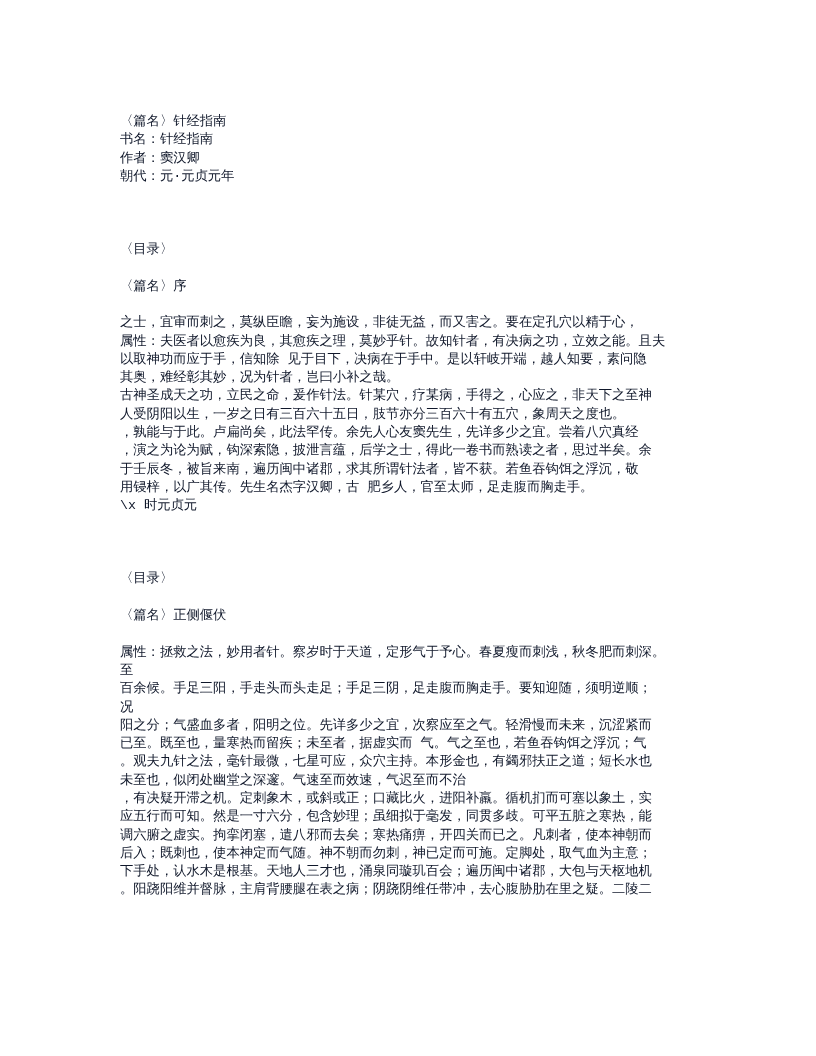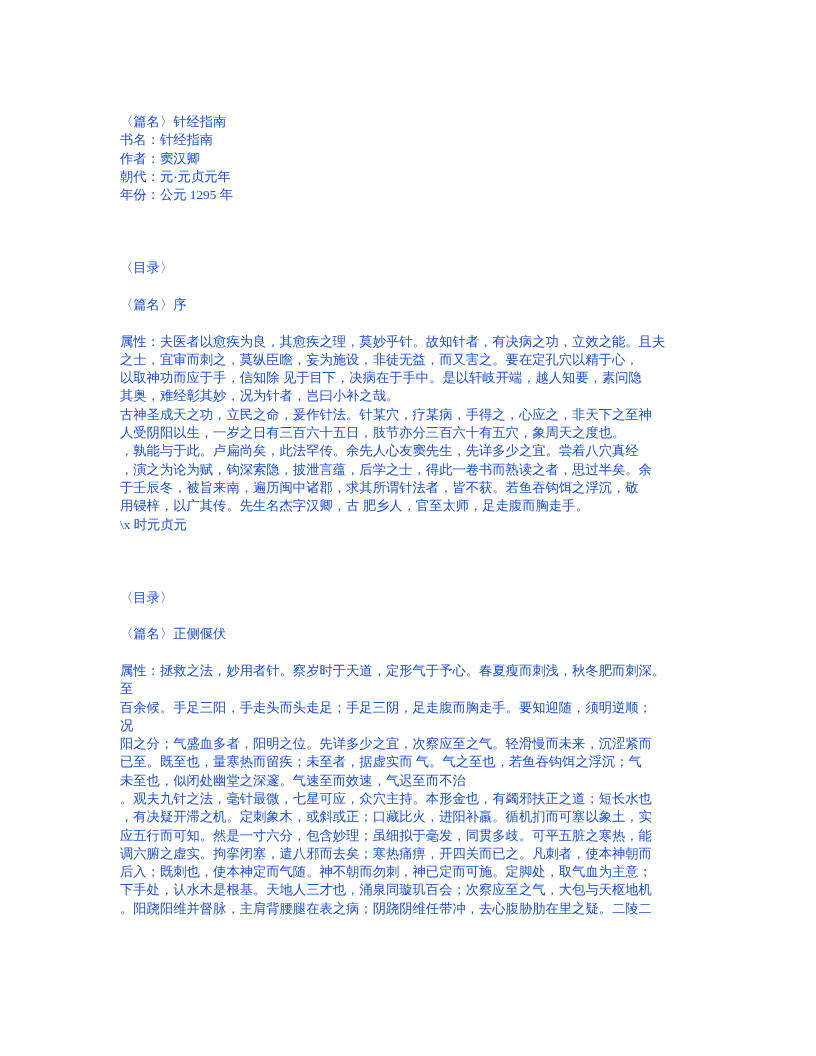--- a/index.html
+++ b/index.html
@@ -1,46 +1,45 @@
 <!DOCTYPE html>
 <html><head>
 <meta charset="utf-8">
 <style>
   html, body { margin: 0; padding: 0; background: #ffffff; }
   body { width: 816px; height: 1056px; position: relative; overflow: hidden; }
   .page {
     position: absolute; left: 120px; top: 113px; width: 580px;
-    font-family: Liberation Serif, serif;
-    font-size: 13.3px; line-height: 18.3px; color: #1d4ed8;
+    font-family: Liberation Mono, monospace;
+    font-size: 13.3px; line-height: 18.3px; color: #0f172a;
   }
   .line { white-space: pre; display: block; height: 18.3px; }
   .gap1 { height: 18.3px; }
   .gap3 { height: 54.9px; }
 </style>
 </head>
 <body>
 
 <div class="page">
   <div>
     <span class="line">〈篇名〉针经指南</span>
     <span class="line">书名：针经指南</span>
     <span class="line">作者：窦汉卿</span>
     <span class="line">朝代：元·元贞元年</span>
-    <span class="line">年份：公元 1295 年</span>
   </div>
 
   <div class="gap3"></div>
 
   <div>
     <span class="line">〈目录〉</span>
     <div class="gap1"></div>
     <span class="line">〈篇名〉序</span>
     <div class="gap1"></div>
+    <span class="line">之士，宜审而刺之，莫纵臣瞻，妄为施设，非徒无益，而又害之。要在定孔穴以精于心，</span>
     <span class="line">属性：夫医者以愈疾为良，其愈疾之理，莫妙乎针。故知针者，有决病之功，立效之能。且夫</span>
-    <span class="line">之士，宜审而刺之，莫纵臣瞻，妄为施设，非徒无益，而又害之。要在定孔穴以精于心，</span>
     <span class="line">以取神功而应于手，信知除 见于目下，决病在于手中。是以轩岐开端，越人知要，素问隐</span>
     <span class="line">其奥，难经彰其妙，况为针者，岂曰小补之哉。</span>
     <span class="line">古神圣成天之功，立民之命，爰作针法。针某穴，疗某病，手得之，心应之，非天下之至神</span>
     <span class="line">人受阴阳以生，一岁之日有三百六十五日，肢节亦分三百六十有五穴，象周天之度也。</span>
     <span class="line">，孰能与于此。卢扁尚矣，此法罕传。余先人心友窦先生，先详多少之宜。尝着八穴真经</span>
     <span class="line">，演之为论为赋，钩深索隐，披泄言蕴，后学之士，得此一卷书而熟读之者，思过半矣。余</span>
     <span class="line">于壬辰冬，被旨来南，遍历闽中诸郡，求其所谓针法者，皆不获。若鱼吞钩饵之浮沉，敬</span>
     <span class="line">用锓梓，以广其传。先生名杰字汉卿，古 肥乡人，官至太师，足走腹而胸走手。</span>
     <span class="line">\x 时元贞元</span>
   </div>
@@ -51,22 +50,22 @@
     <span class="line">〈目录〉</span>
     <div class="gap1"></div>
     <span class="line">〈篇名〉正侧偃伏</span>
     <div class="gap1"></div>
     <span class="line">属性：拯救之法，妙用者针。察岁时于天道，定形气于予心。春夏瘦而刺浅，秋冬肥而刺深。</span>
     <span class="line">至</span>
     <span class="line">百余候。手足三阳，手走头而头走足；手足三阴，足走腹而胸走手。要知迎随，须明逆顺；</span>
     <span class="line">况</span>
     <span class="line">阳之分；气盛血多者，阳明之位。先详多少之宜，次察应至之气。轻滑慢而未来，沉涩紧而</span>
     <span class="line">已至。既至也，量寒热而留疾；未至者，据虚实而 气。气之至也，若鱼吞钩饵之浮沉；气</span>
+    <span class="line">。观夫九针之法，毫针最微，七星可应，众穴主持。本形金也，有蠲邪扶正之道；短长水也</span>
     <span class="line">未至也，似闭处幽堂之深邃。气速至而效速，气迟至而不治</span>
-    <span class="line">。观夫九针之法，毫针最微，七星可应，众穴主持。本形金也，有蠲邪扶正之道；短长水也</span>
     <span class="line">，有决疑开滞之机。定刺象木，或斜或正；口藏比火，进阳补羸。循机扪而可塞以象土，实</span>
     <span class="line">应五行而可知。然是一寸六分，包含妙理；虽细拟于毫发，同贯多歧。可平五脏之寒热，能</span>
     <span class="line">调六腑之虚实。拘挛闭塞，遣八邪而去矣；寒热痛痹，开四关而已之。凡刺者，使本神朝而</span>
     <span class="line">后入；既刺也，使本神定而气随。神不朝而勿刺，神已定而可施。定脚处，取气血为主意；</span>
-    <span class="line">下手处，认水木是根基。天地人三才也，涌泉同璇玑百会；次察应至之气，大包与天枢地机</span>
+    <span class="line">下手处，认水木是根基。天地人三才也，涌泉同璇玑百会；遍历闽中诸郡，大包与天枢地机</span>
     <span class="line">。阳跷阳维并督脉，主肩背腰腿在表之病；阴跷阴维任带冲，去心腹胁肋在里之疑。二陵二</span>
   </div>
 </div>
 
 </body></html>

